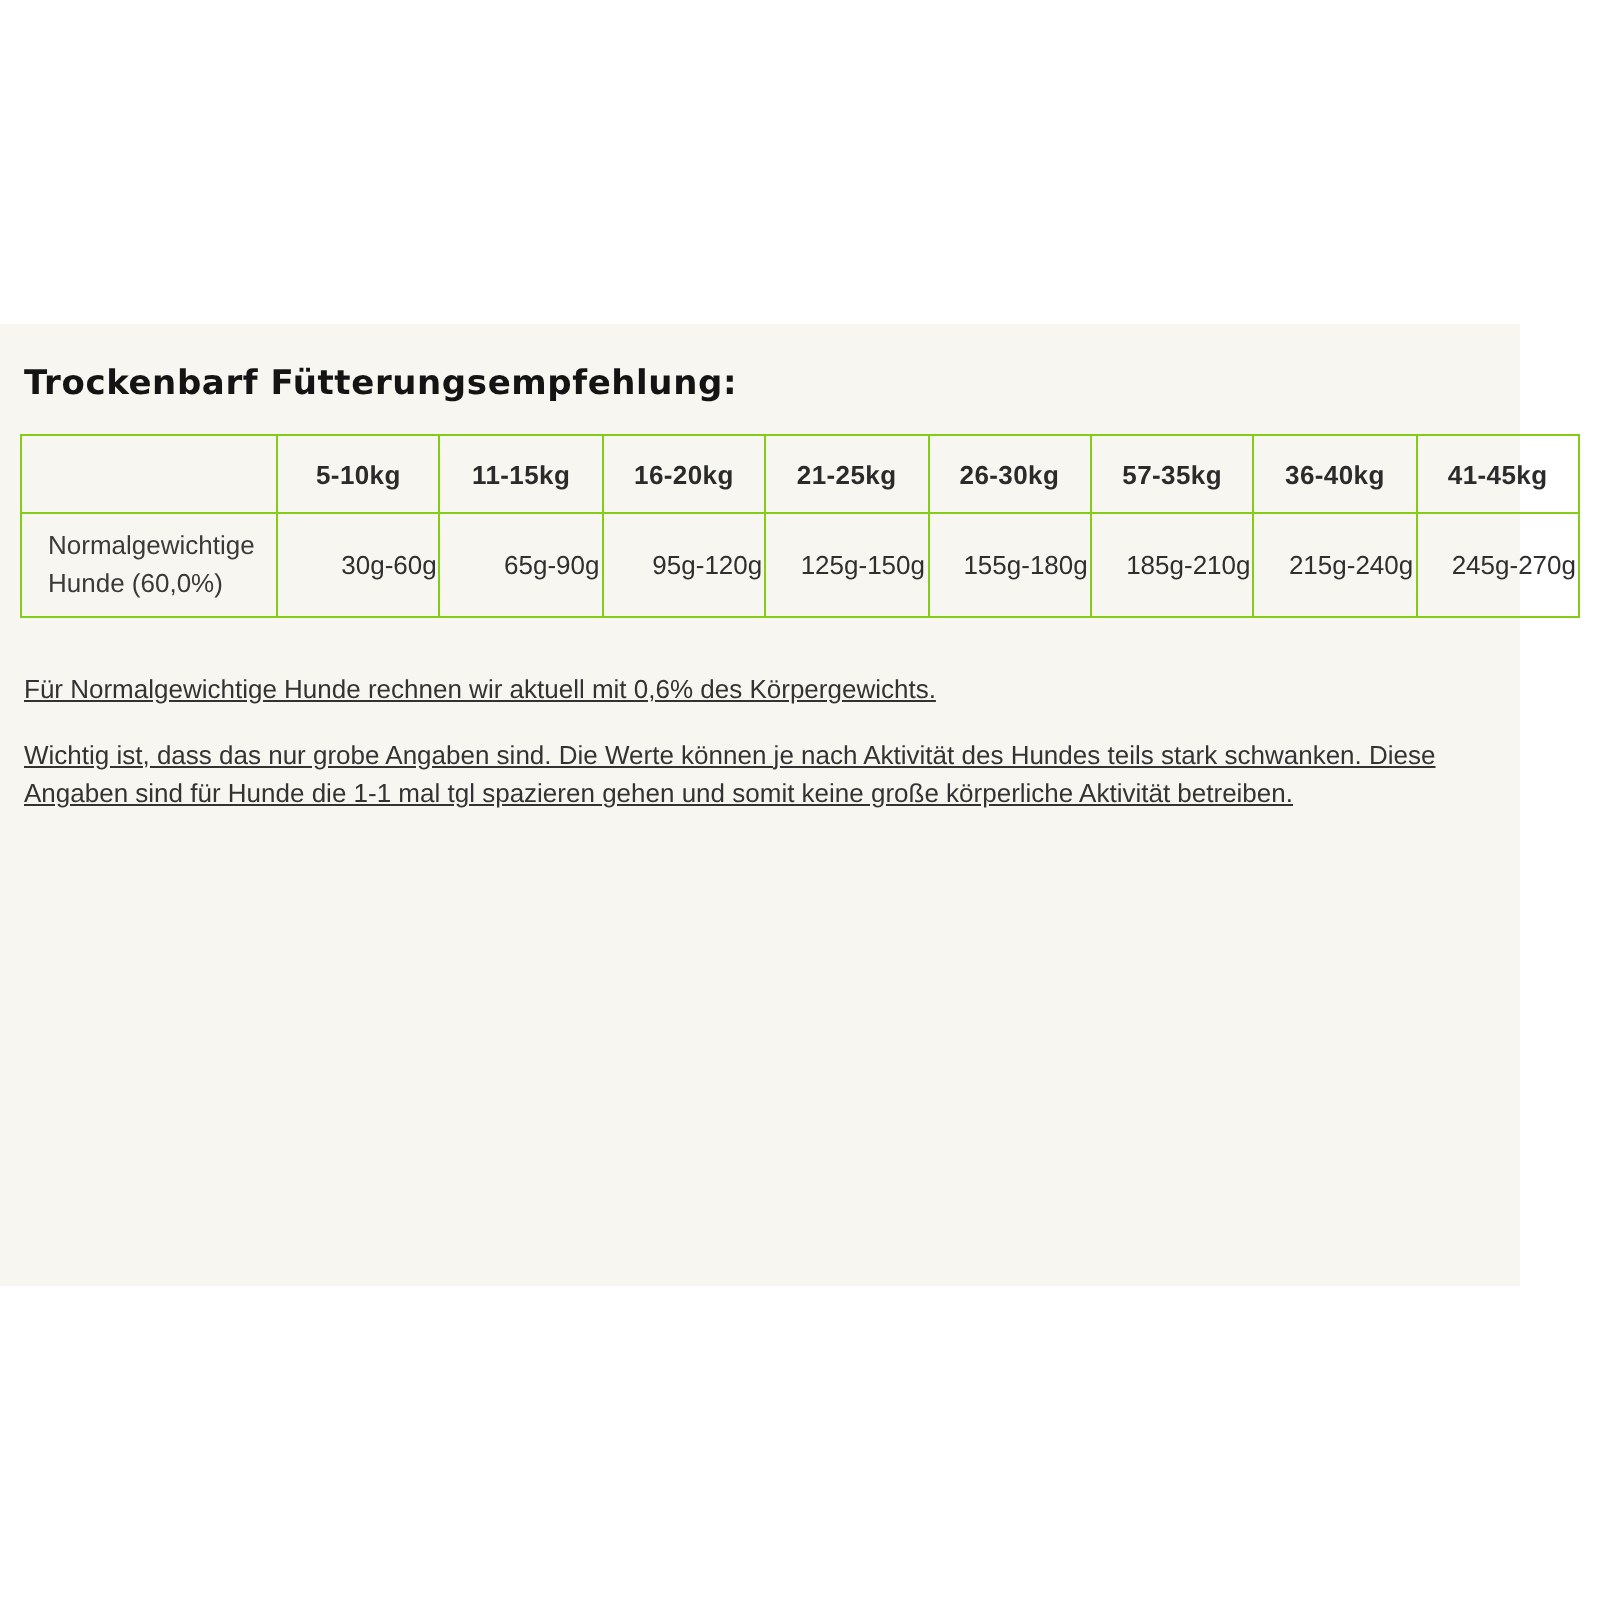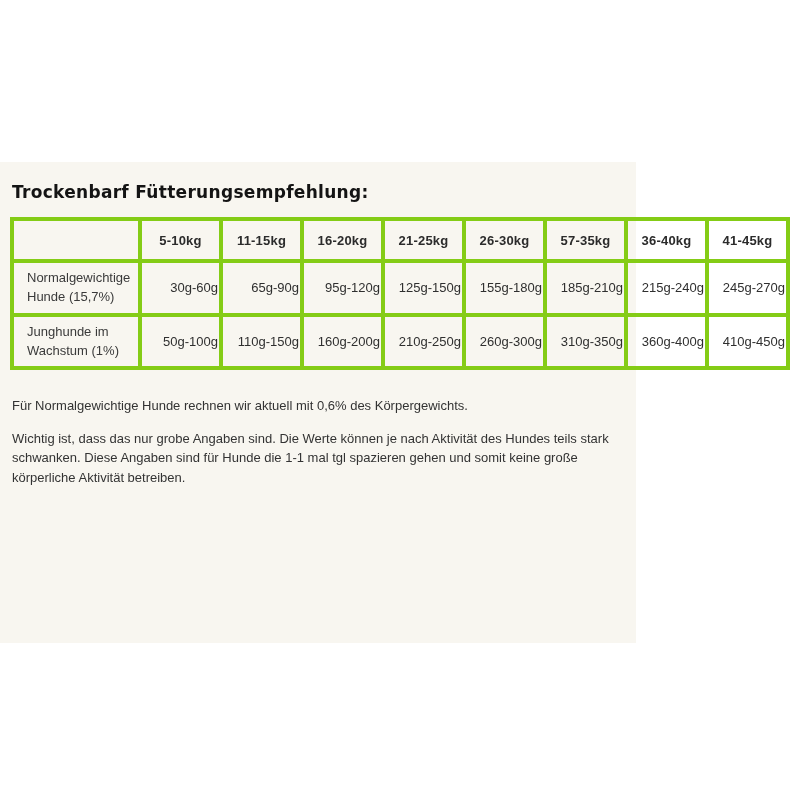--- a/index.html
+++ b/index.html
@@ -15,21 +15,21 @@
     position: relative;
     width: 800px;
     height: 800px;
     background: #ffffff;
     overflow: hidden;
   }
   .content {
     position: absolute;
     top: 162px;
     left: 0;
-    width: 636px;
+    width: 760px;
     height: 481px;
     background: #f8f6f0;
     box-sizing: border-box;
     padding: 20px 10px 12px 10px;
   }
   .title {
     font-family: "DejaVu Sans", sans-serif;
     font-weight: 800;
     font-size: 17px;
     letter-spacing: 0.3px;
@@ -37,21 +37,21 @@
     margin: 0 0 15px 2px;
   }
   table.feeding {
     border-collapse: collapse;
     width: 780px;
     table-layout: fixed;
     background: transparent;
   }
   table.feeding col.labelcol { width: 128px; }
   table.feeding th, table.feeding td {
-    border: 4px solid #84cc16;
+    border: 1px solid #84cc16;
     vertical-align: middle;
     background: transparent;
   }
   table.feeding thead th {
     height: 36px;
     font-size: 13px;
     font-weight: 700;
     color: #2b2b2b;
     text-align: center;
     letter-spacing: 0.2px;
@@ -70,20 +70,21 @@
     color: #2f2f2f;
     margin-left: 19px;
   }
   .notes { margin-top: 26px; padding-left: 2px; }
   .notes p {
     font-size: 13px;
     line-height: 1.5;
     color: #333333;
     margin: 0 0 13px 0;
     max-width: 762px;
+    text-decoration: underline;
   }
 </style>
 </head>
 <body>
 
 <div class="page">
   <div class="content">
 
     <h1 class="title">Trockenbarf Fütterungsempfehlung:</h1>
 
@@ -99,40 +100,29 @@
             <th>16-20kg</th>
             <th>21-25kg</th>
             <th>26-30kg</th>
             <th>57-35kg</th>
             <th>36-40kg</th>
             <th>41-45kg</th>
           </tr>
       </thead>
       <tbody>
           <tr>
-            <td class="rowlabel">Normalgewichtige Hunde (15,7%)</td>
+            <td class="rowlabel">Normalgewichtige Hunde (60,0%)</td>
             <td class="val">30g-60g</td>
             <td class="val">65g-90g</td>
             <td class="val">95g-120g</td>
             <td class="val">125g-150g</td>
             <td class="val">155g-180g</td>
             <td class="val">185g-210g</td>
             <td class="val">215g-240g</td>
             <td class="val">245g-270g</td>
-          </tr>
-          <tr>
-            <td class="rowlabel">Junghunde im Wachstum (1%)</td>
-            <td class="val">50g-100g</td>
-            <td class="val">110g-150g</td>
-            <td class="val">160g-200g</td>
-            <td class="val">210g-250g</td>
-            <td class="val">260g-300g</td>
-            <td class="val">310g-350g</td>
-            <td class="val">360g-400g</td>
-            <td class="val">410g-450g</td>
           </tr>
         </tbody>
     </table>
 
     <div class="notes">
       <p>Für Normalgewichtige Hunde rechnen wir aktuell mit 0,6% des Körpergewichts.</p>
       <p>Wichtig ist, dass das nur grobe Angaben sind. Die Werte können je nach Aktivität des Hundes teils stark schwanken. Diese Angaben sind für Hunde die 1-1 mal tgl spazieren gehen und somit keine große körperliche Aktivität betreiben.</p>
     </div>
 
   </div>

